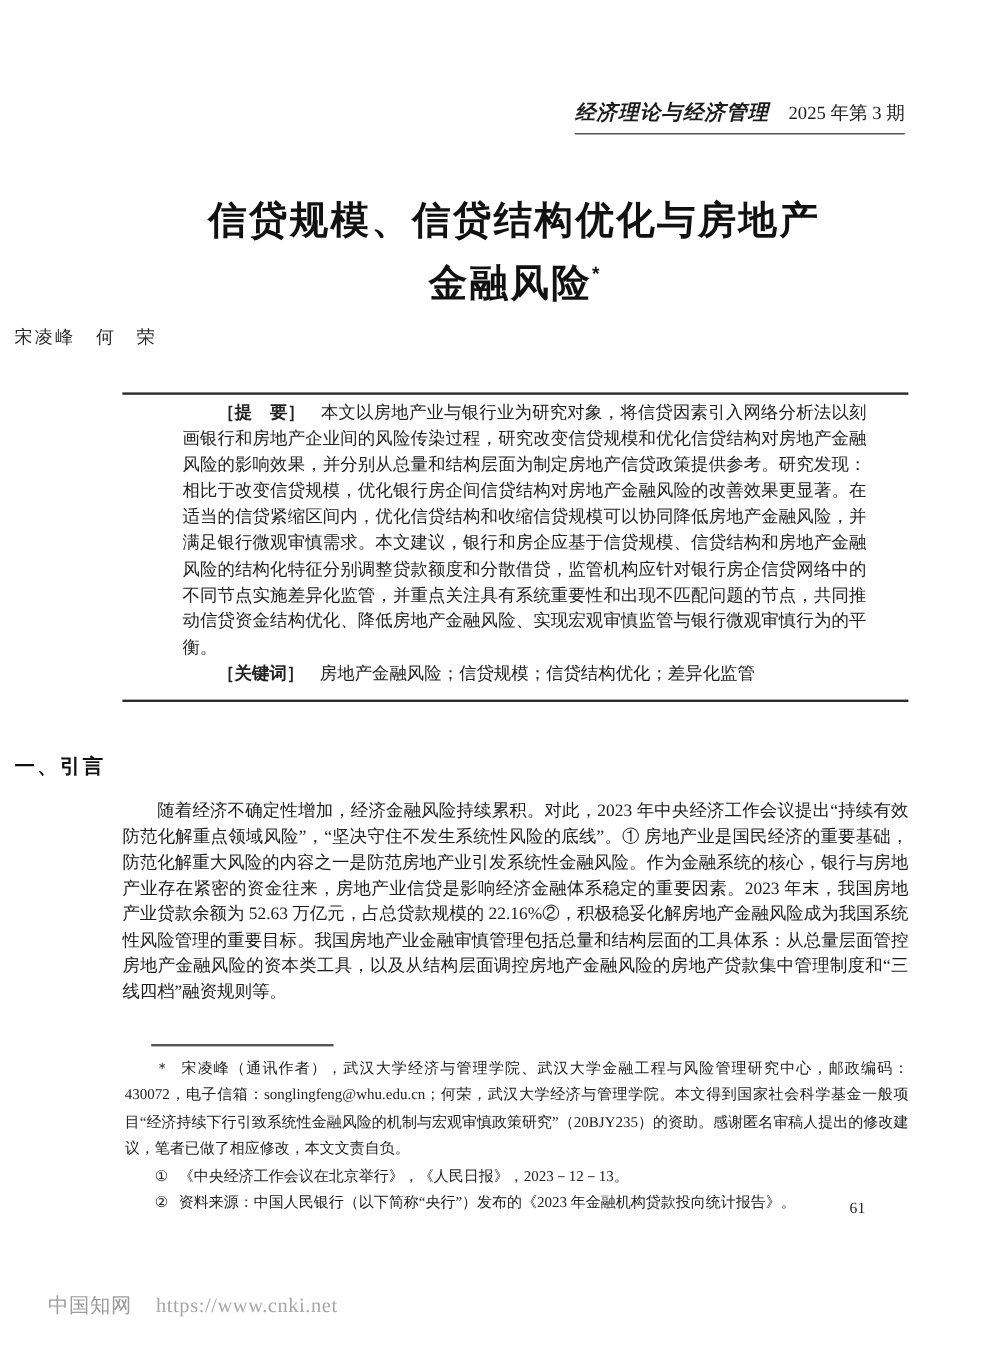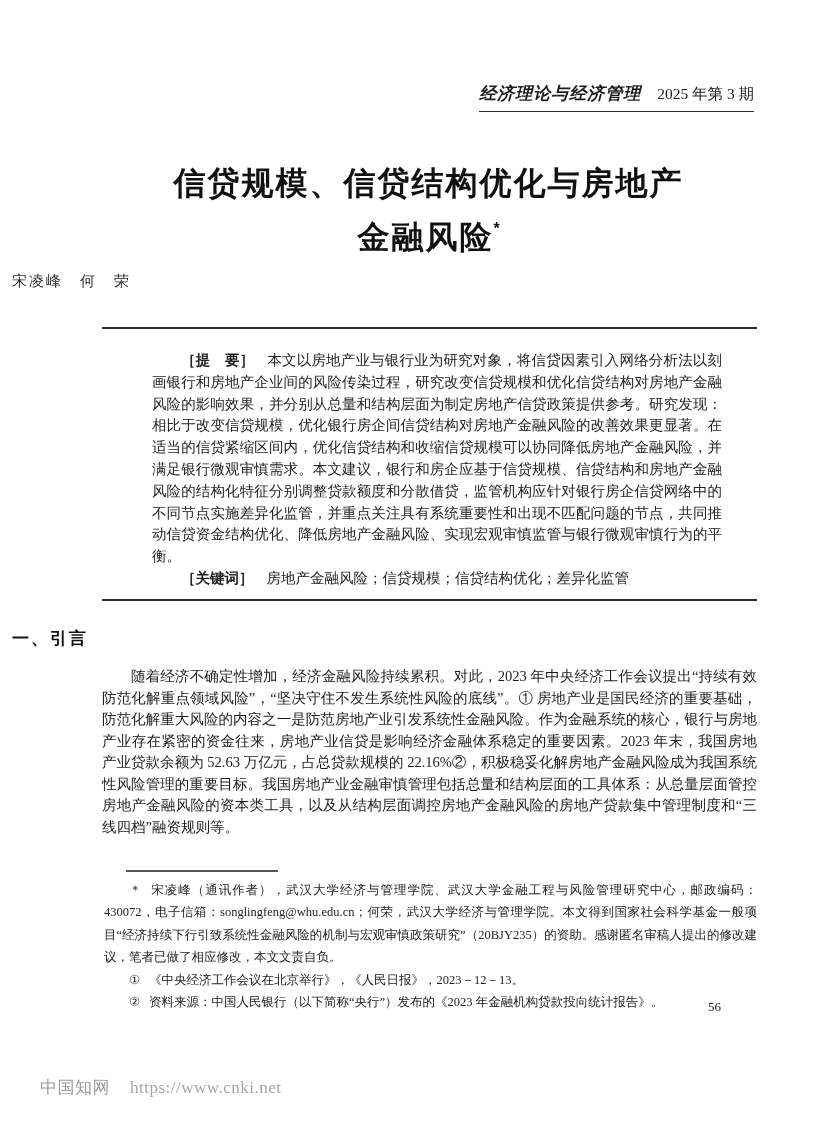--- a/index.html
+++ b/index.html
@@ -67,21 +67,21 @@
     color: #2a2a2a;
   }
   
   .abstract-block {
     position: absolute;
     top: 327px; left: 90px;
     width: 655px;
     box-sizing: border-box;
     border-top: 2px solid #2b2b2b;
     border-bottom: 2px solid #2b2b2b;
-    padding: 21px 35px 9px 50px;
+    padding: 5px 35px 9px 50px;
   }
   .abstract-block p {
     margin: 0;
     font-size: 14.5px;
     line-height: 21.8px;
     text-align: justify;
     text-indent: 2em;
     color: #222;
   }
   .block-label {
@@ -195,19 +195,19 @@
       <span class="fn-marker">＊</span><span>宋凌峰（通讯作者），武汉大学经济与管理学院、武汉大学金融工程与风险管理研究中心，邮政编码：430072，电子信箱：songlingfeng@whu.edu.cn；何荣，武汉大学经济与管理学院。本文得到国家社会科学基金一般项目“经济持续下行引致系统性金融风险的机制与宏观审慎政策研究”（20BJY235）的资助。感谢匿名审稿人提出的修改建议，笔者已做了相应修改，本文文责自负。</span>
     </p>
     <p class="fn">
       <span class="fn-marker">①</span><span>《中央经济工作会议在北京举行》，《人民日报》，2023－12－13。</span>
     </p>
     <p class="fn">
       <span class="fn-marker">②</span><span>资料来源：中国人民银行（以下简称“央行”）发布的《2023 年金融机构贷款投向统计报告》。</span>
     </p>
   </div>
 
-  <div class="page-number">56</div>
+  <div class="page-number">61</div>
 
   <div class="watermark">
     <span class="wm-name">中国知网</span><span class="wm-url">https://www.cnki.net</span>
   </div>
 
 </div>
 
 </body></html>

